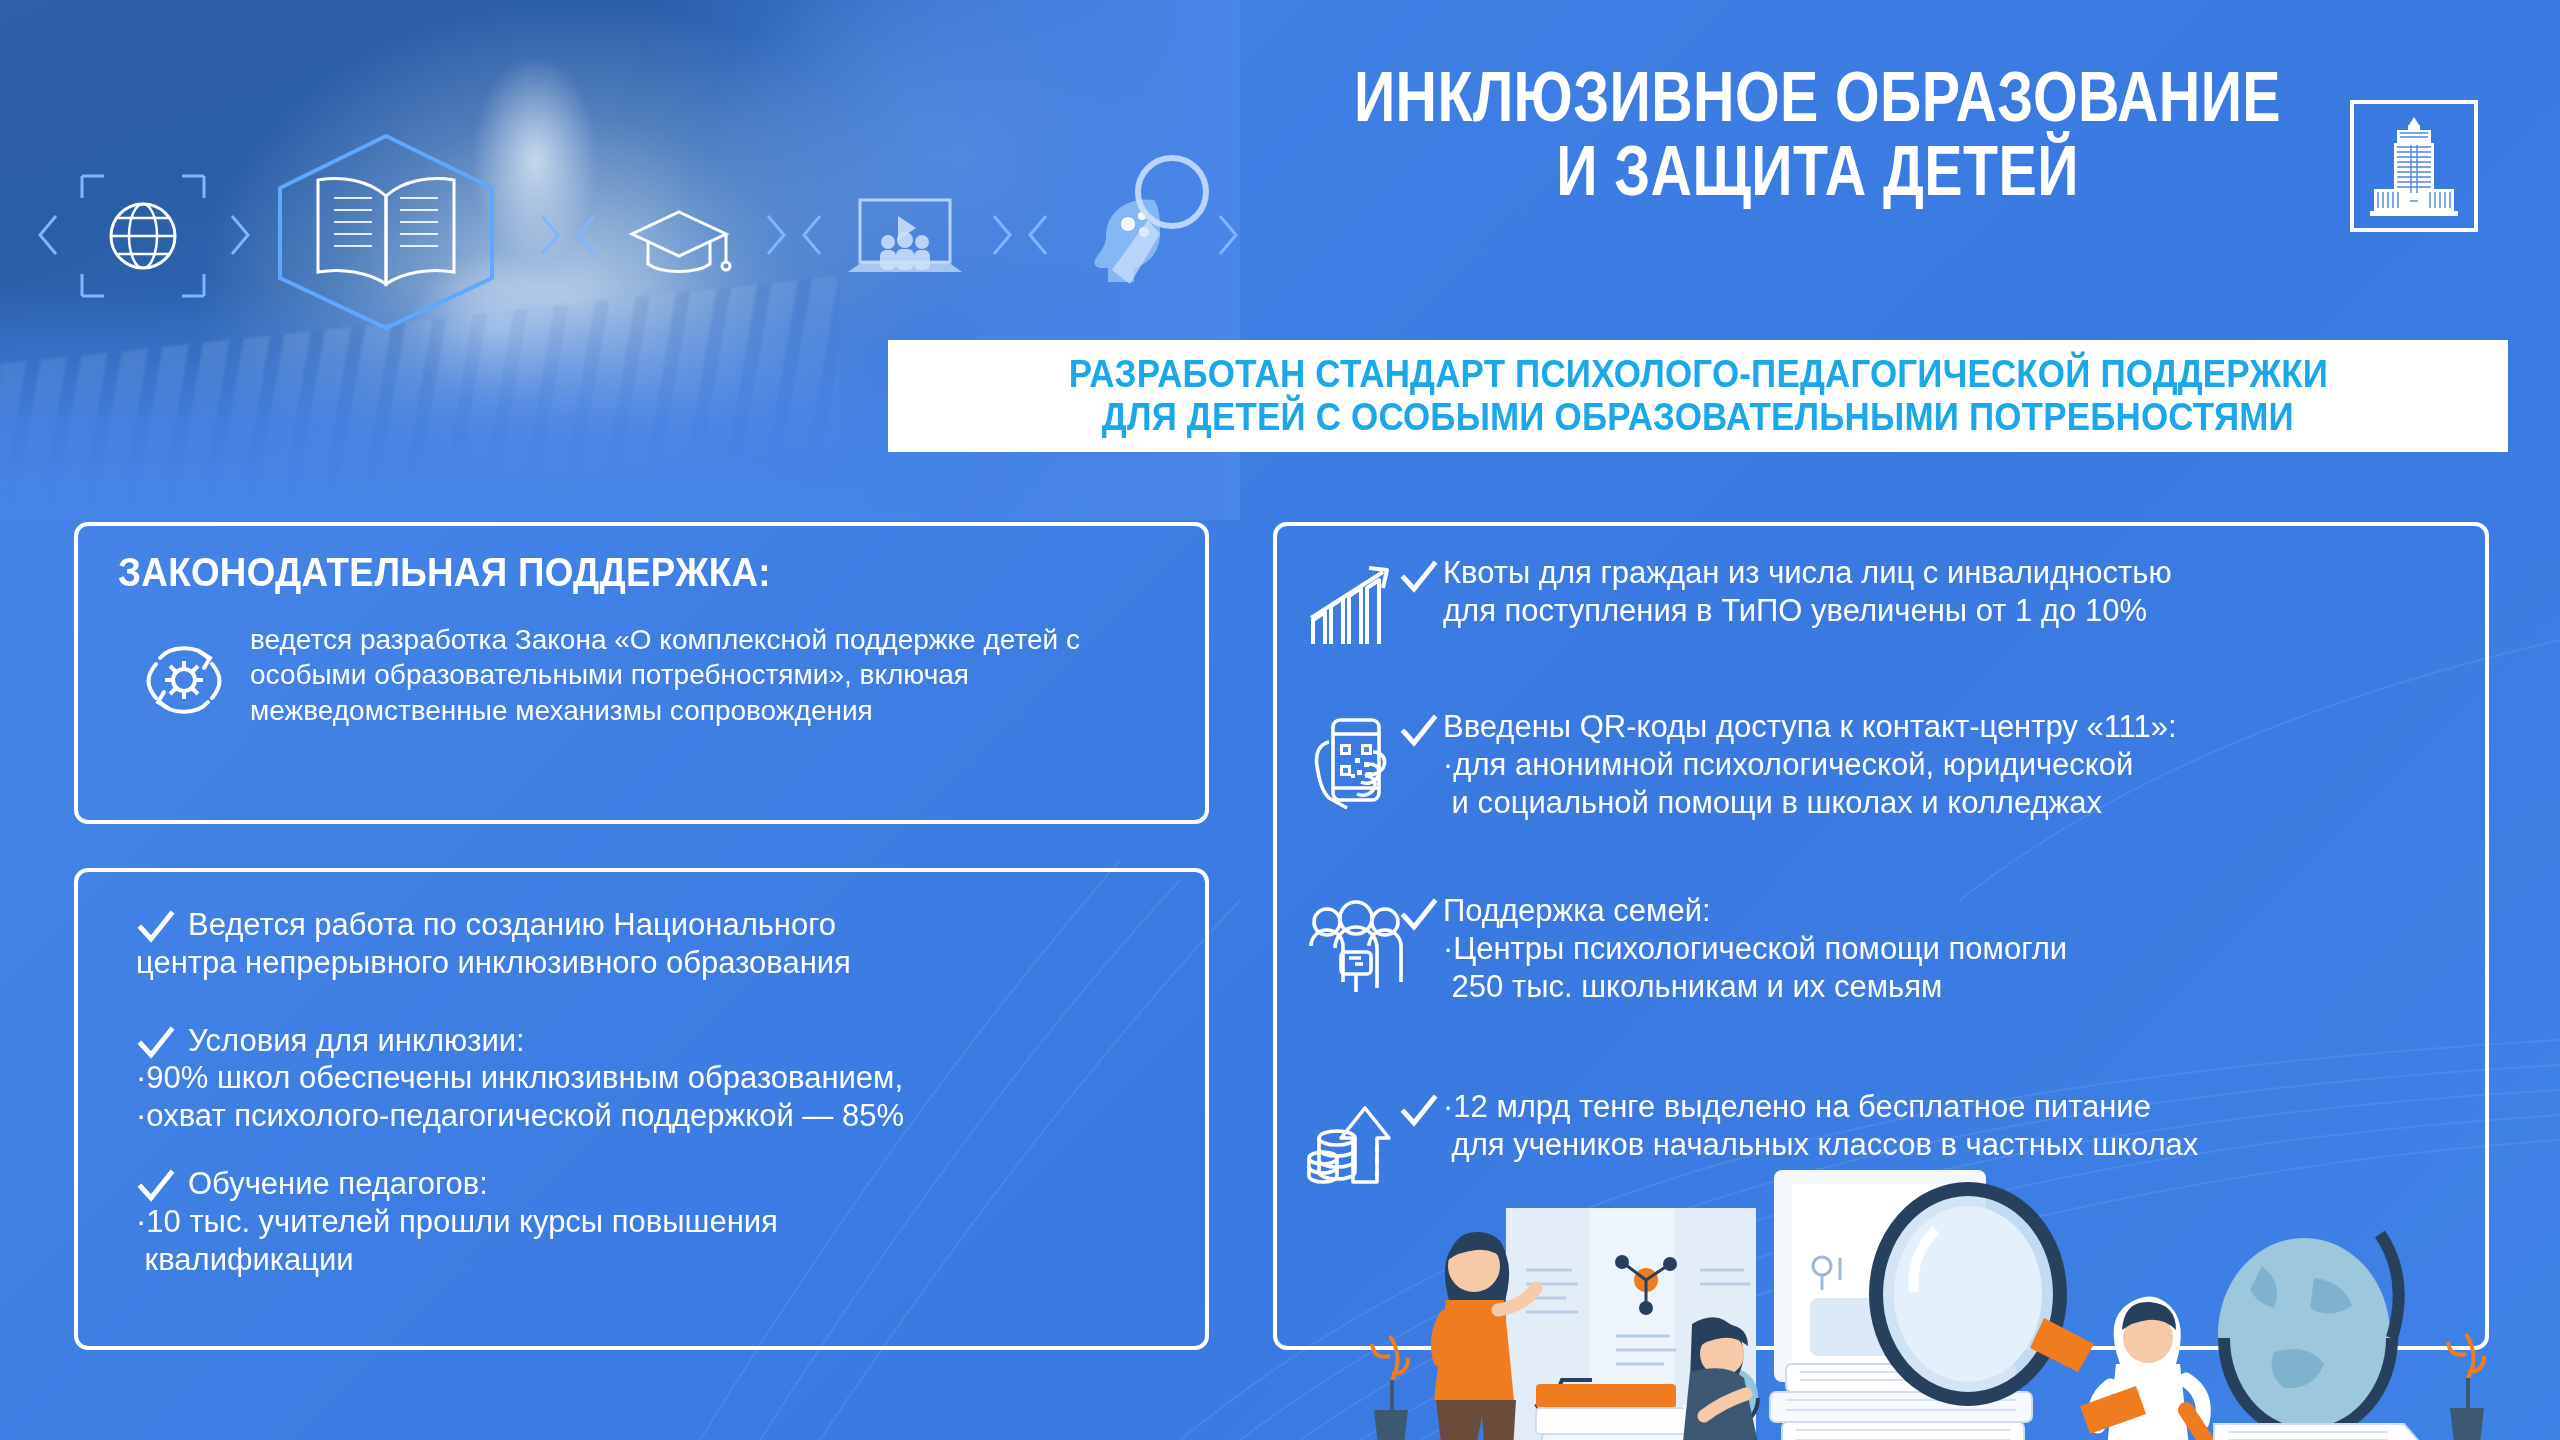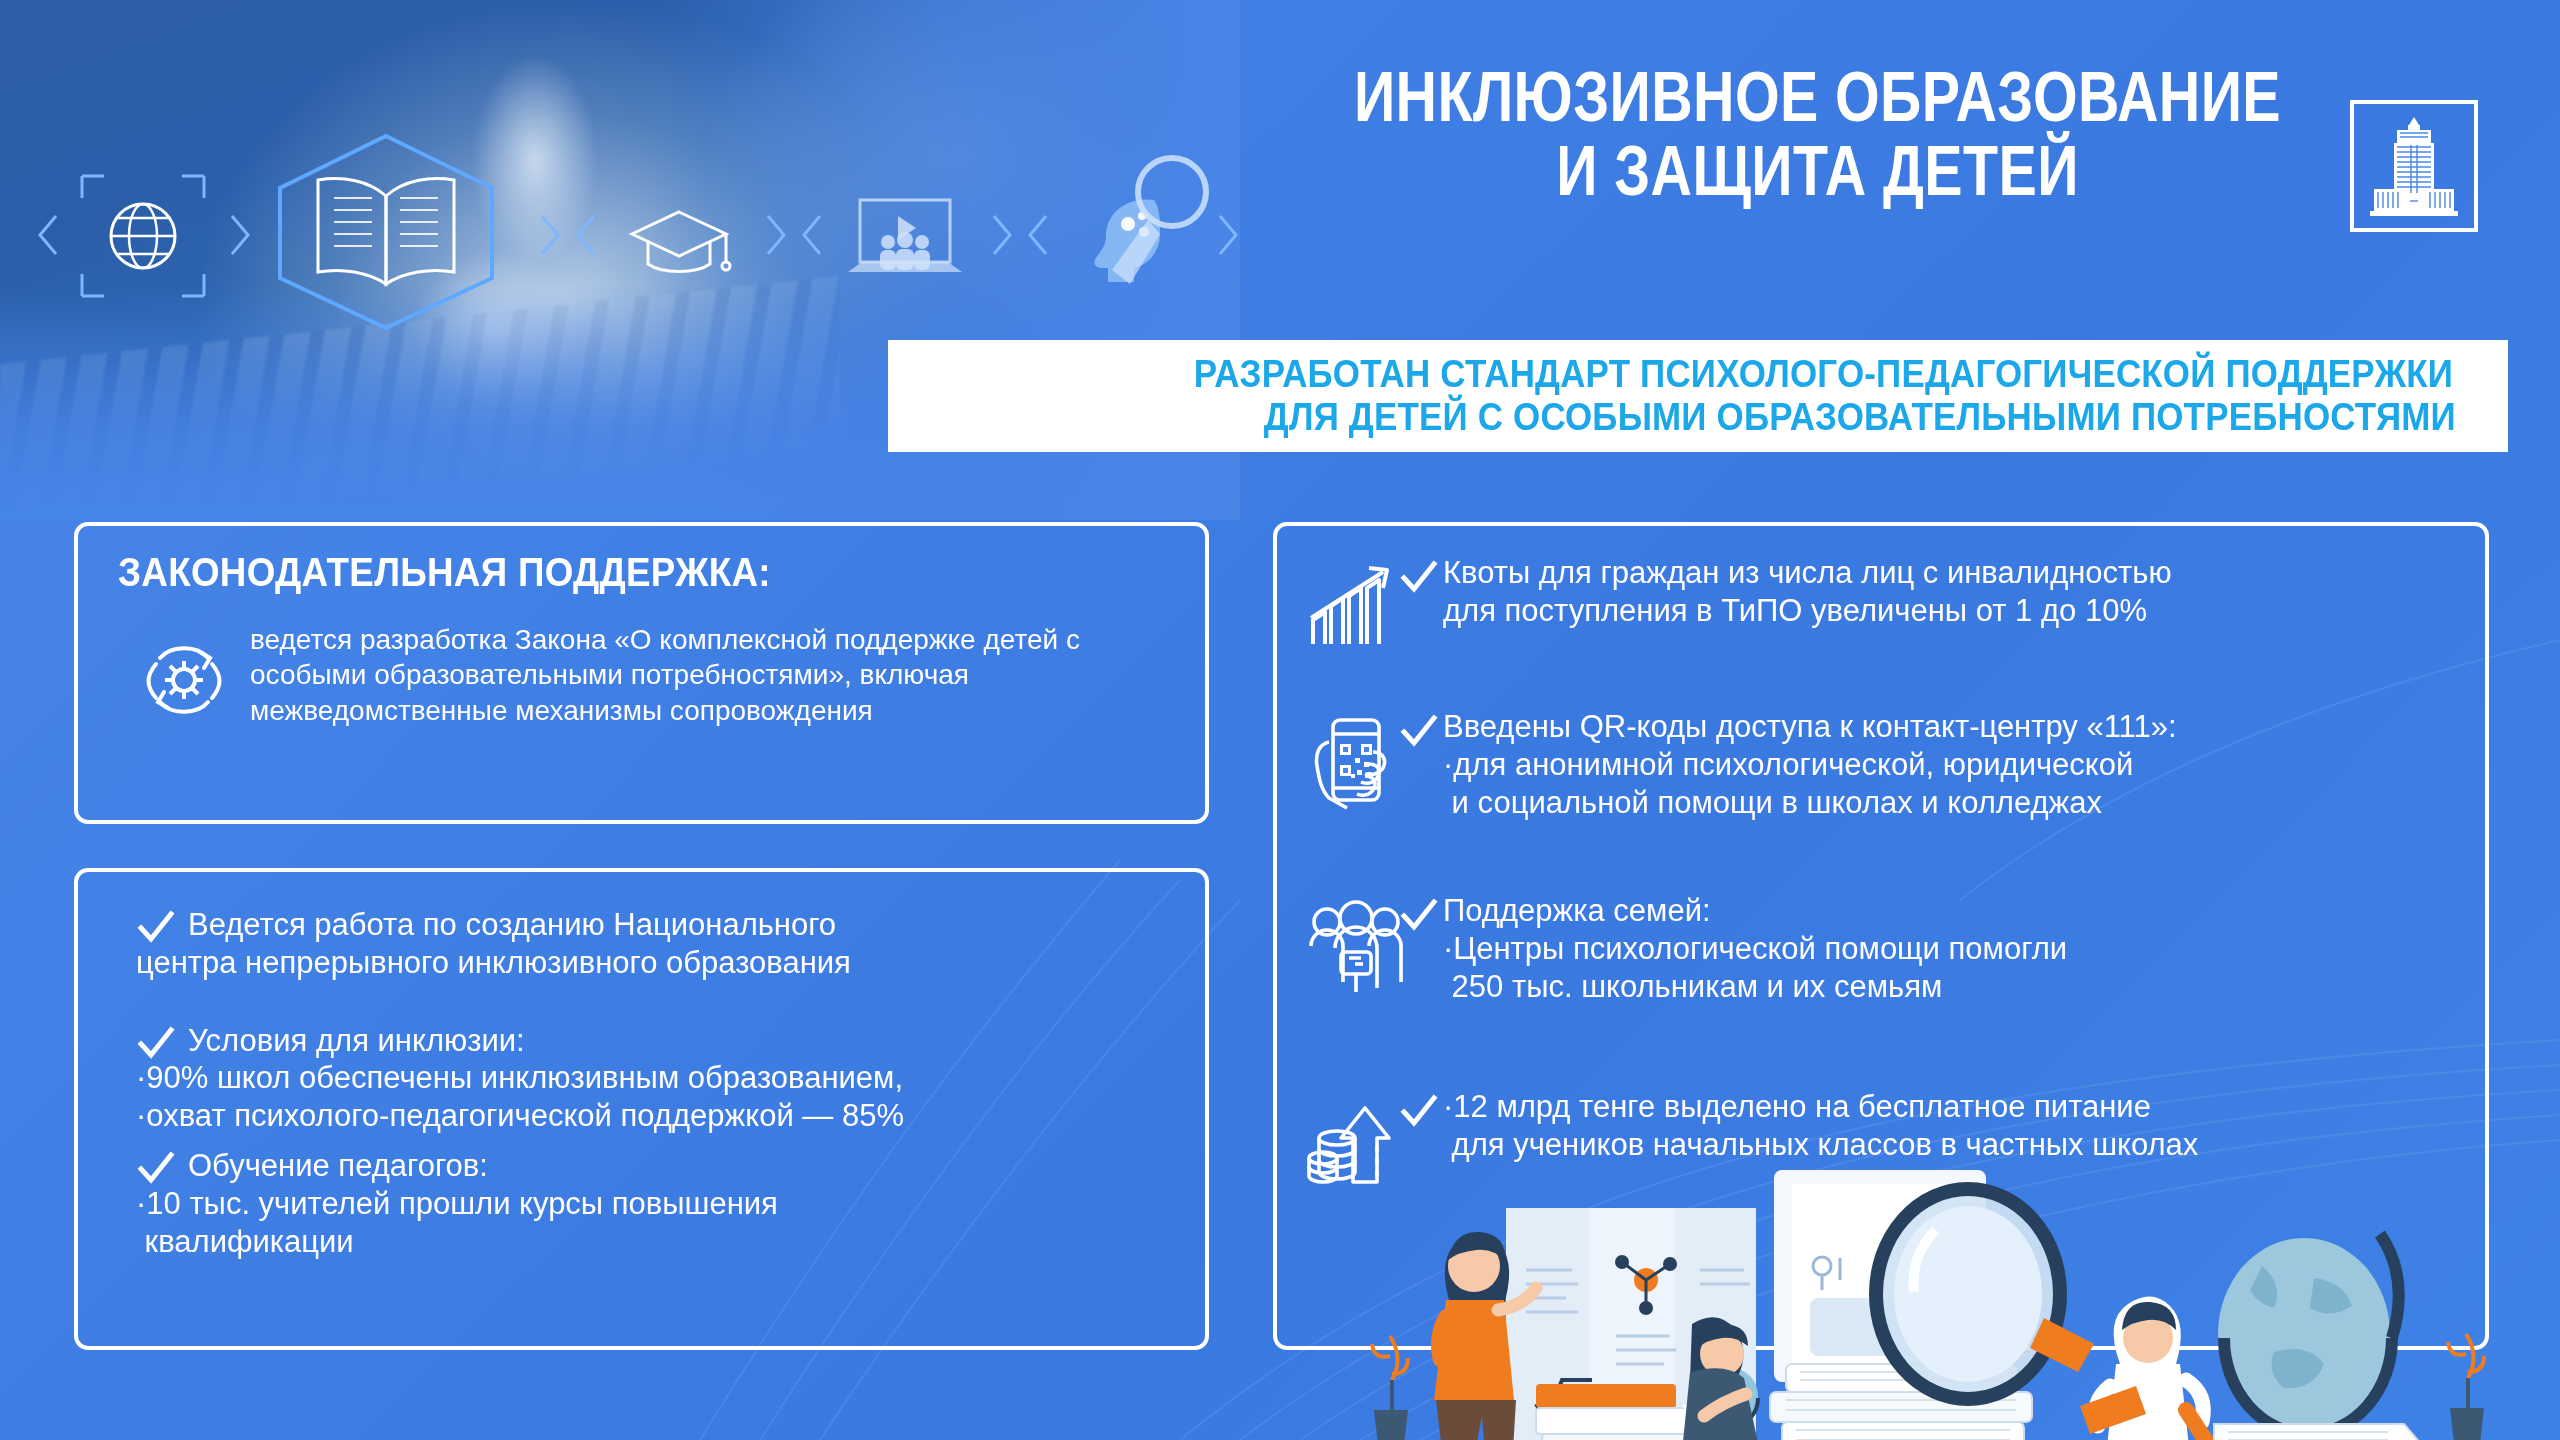--- a/index.html
+++ b/index.html
@@ -49,21 +49,21 @@
     white-space:nowrap;font-family:"Liberation Sans", sans-serif;
   }
   
   .logo-box{position:absolute;left:2350px;top:100px;width:128px;height:132px;
     border:4px solid #ffffff;box-sizing:border-box;}
   .logo-box svg{position:absolute;left:50%;top:50%;transform:translate(-50%,-50%);}
 
   
   .banner{
     position:absolute;left:888px;top:340px;width:1620px;height:112px;
-    background:#ffffff;display:flex;flex-direction:column;align-items:flex-end;justify-content:center;
+    background:#ffffff;display:flex;flex-direction:column;align-items:center;justify-content:center;
   }
   .banner-line{
     color:#1ba7e8;font-weight:bold;font-size:38px;line-height:1.12;
     letter-spacing:.2px;transform:scaleX(.92);white-space:nowrap;
   }
 
   
   .card{position:absolute;border:4px solid #ffffff;border-radius:14px;box-sizing:border-box;}
   #card-legis{left:74px;top:522px;width:1135px;height:302px;}
   #card-list{left:74px;top:868px;width:1135px;height:482px;}
@@ -73,21 +73,21 @@
     position:absolute;left:40px;top:24px;color:#ffffff;font-weight:bold;
     font-size:40px;letter-spacing:.3px;transform:scaleX(.92);transform-origin:left center;
     white-space:nowrap;
   }
   .legis-body{position:absolute;left:172px;top:96px;right:34px;
     color:#ffffff;font-size:28px;line-height:1.26;font-weight:400;}
   .legis-icon{position:absolute;left:56px;top:104px;width:100px;height:100px;}
 
   
   .blist{position:absolute;left:48px;top:34px;right:24px;}
-  .bitem{position:relative;padding-left:62px;margin-bottom:12px;color:#ffffff;}
+  .bitem{position:relative;padding-left:62px;margin-bottom:30px;color:#ffffff;}
   .bitem .check{position:absolute;left:10px;top:2px;width:40px;height:40px;}
   .btxt{font-size:31px;line-height:1.22;}
   .b{font-weight:normal;}
   .sub{font-size:31px;line-height:1.22;}
 
   
   .ritem{position:absolute;left:30px;color:#ffffff;}
   .ritem .ricon{position:absolute;left:0;top:4px;width:100px;height:100px;}
   .ritem .rcheck{position:absolute;left:92px;top:4px;width:40px;height:40px;}
   .rtxt{position:absolute;left:136px;top:0;font-size:31px;line-height:1.23;}

